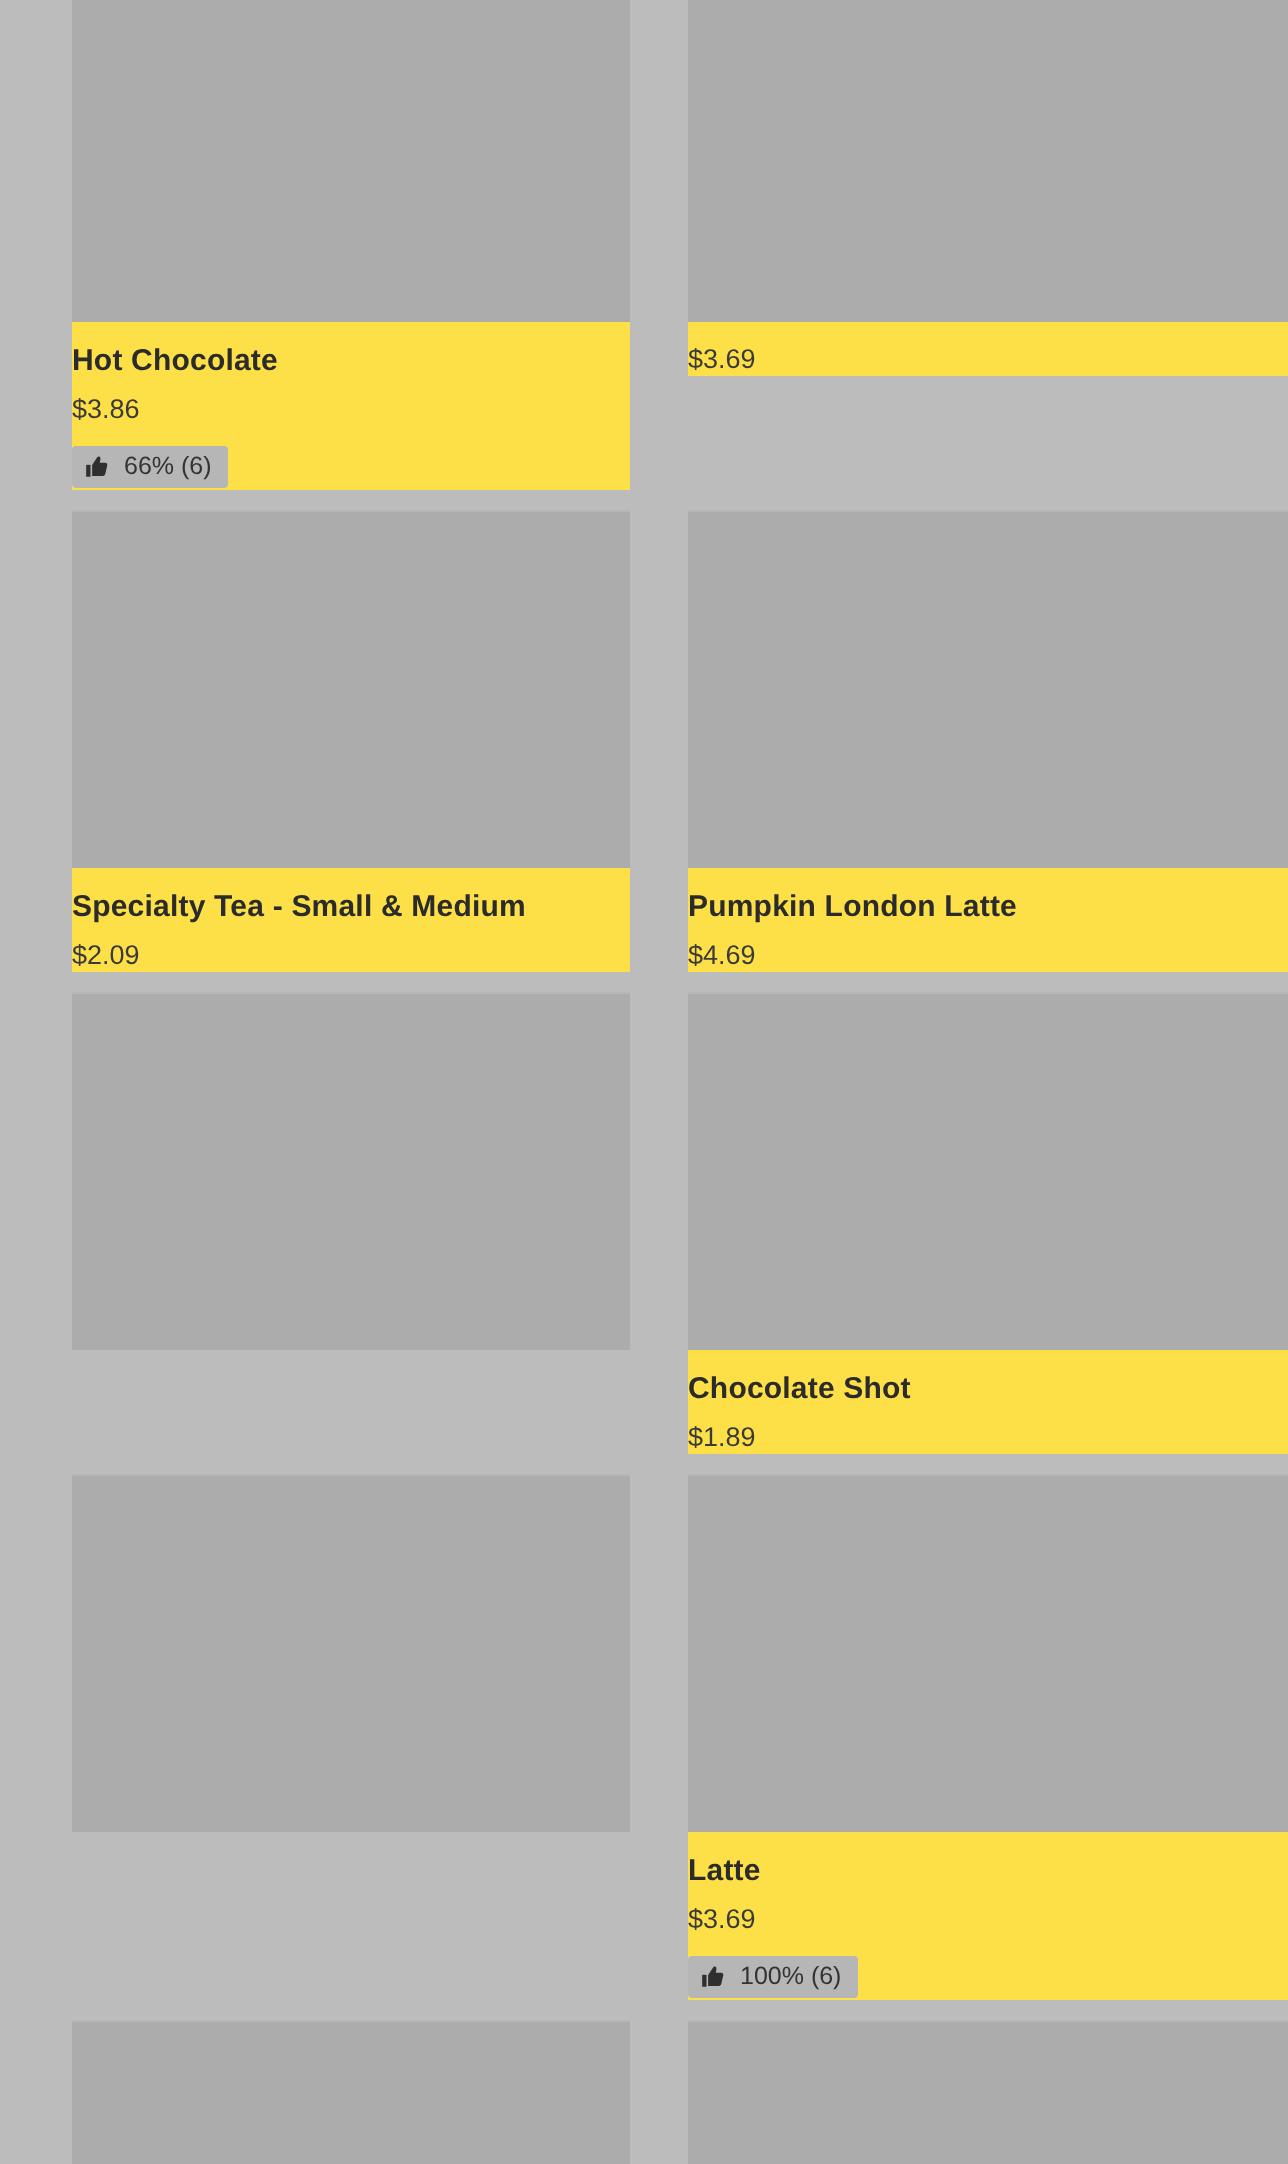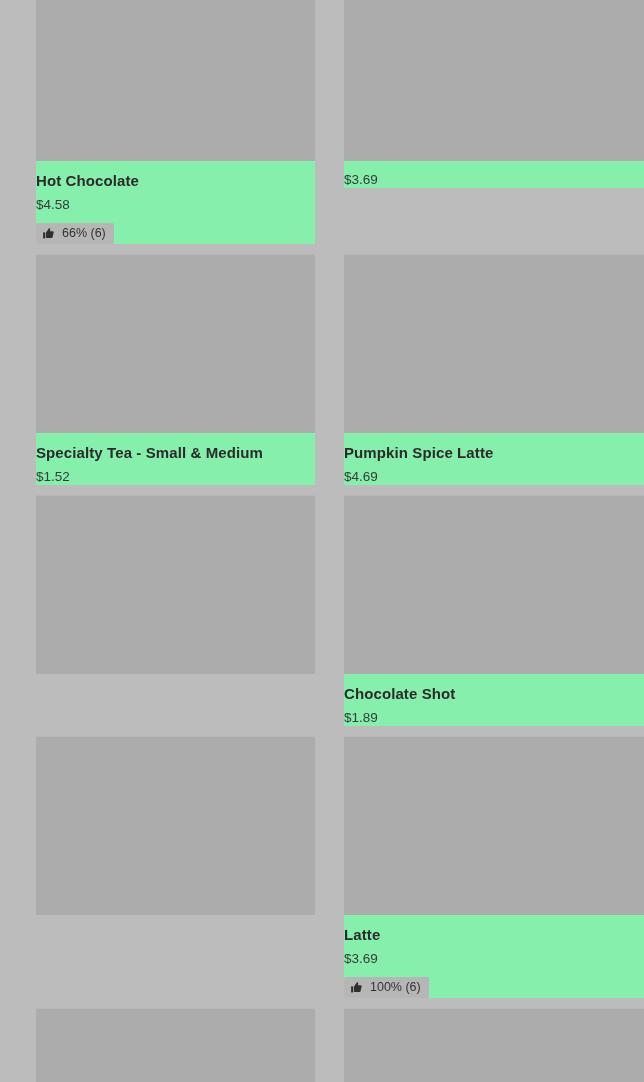--- a/index.html
+++ b/index.html
@@ -45,21 +45,21 @@
     height: 179px;
     background: #acacac;
     border-top: 1px solid #b6b6b6;
     box-sizing: border-box;
     display: block;
     cursor: pointer;
   }
 
   .product-info {
     padding-top: 11px;
-    background: #86efac;
+    background: #fde047;
   }
 
   .product-title {
     font-size: 15px;
     font-weight: bold;
     color: #2b2b2b;
     line-height: 18px;
     letter-spacing: 0.1px;
     margin: 0 0 7px 0;
     cursor: pointer;
@@ -95,21 +95,21 @@
 </style>
 </head>
 <body>
 
 <div id="product-grid">
   <div class="product-card">
     <div class="card-inner">
       <div class="product-thumb" aria-label="Hot Chocolate"></div>
       <div class="product-info">
         <div class="product-title">Hot Chocolate</div>
-        <div class="product-price">$4.58</div>
+        <div class="product-price">$3.86</div>
         <div class="rating-badge">
           <span class="thumb-icon">
             <svg width="13" height="13" viewBox="0 0 24 24" aria-hidden="true">
               <path fill="#2f2f2f" d="M2 10h4v11H2z"></path>
               <path fill="#2f2f2f" d="M7.5 10.2 12.2 3c.5-.8 1.7-.9 2.4-.3.5.4.7 1 .6 1.6L14.6 8h5.1c1.2 0 2.1 1.1 1.8 2.3l-1.9 8.2c-.2 1-1.1 1.7-2.1 1.7H7.5z"></path>
             </svg>
           </span>
           <span class="rating-text">66% (6)</span>
         </div>
       </div>
@@ -124,31 +124,31 @@
 
       </div>
     </div>
   </div>
 
   <div class="product-card">
     <div class="card-inner">
       <div class="product-thumb" aria-label="Specialty Tea - Small &amp; Medium"></div>
       <div class="product-info">
         <div class="product-title">Specialty Tea - Small &amp; Medium</div>
-        <div class="product-price">$1.52</div>
+        <div class="product-price">$2.09</div>
 
       </div>
     </div>
   </div>
 
   <div class="product-card col-right">
     <div class="card-inner">
       <div class="product-thumb" aria-label="Pumpkin Spice Latte"></div>
       <div class="product-info">
-        <div class="product-title">Pumpkin Spice Latte</div>
+        <div class="product-title">Pumpkin London Latte</div>
         <div class="product-price">$4.69</div>
 
       </div>
     </div>
   </div>
 
   <div class="product-card">
     <div class="card-inner">
       <div class="product-thumb" aria-label="Decaf Coffee"></div>
     </div>

